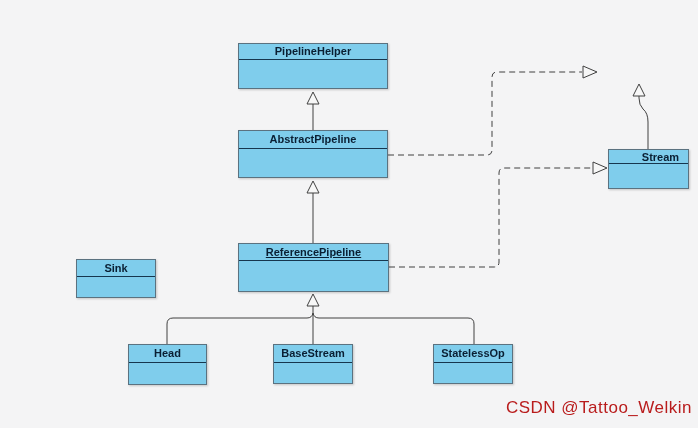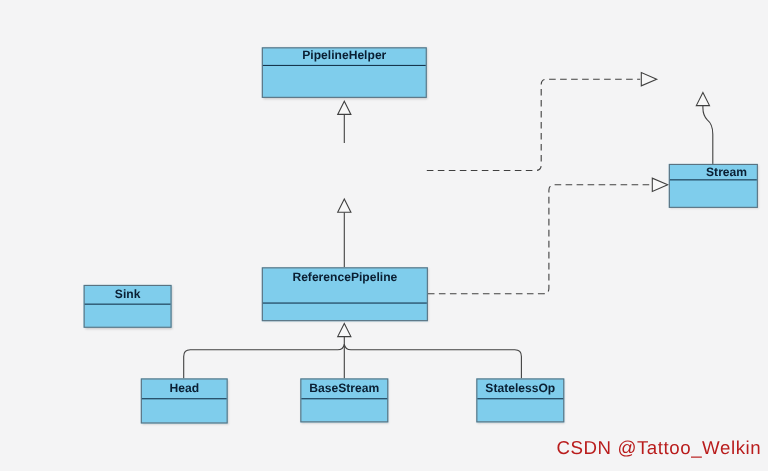--- a/index.html
+++ b/index.html
@@ -71,23 +71,27 @@
       <polygon points="571,72 557,66 557,78"></polygon>
       <polygon points="581,168 567,162 567,174"></polygon>
     </g>
   </svg>
 
   <div class="uml-class" style="left:212px; top:43px; width:150px; height:46px;">
     <div class="uml-title" style="height:16px; line-height:15px;">PipelineHelper</div>
     <div class="uml-body"></div>
   </div>
 
+  <div class="uml-class" style="left:212px; top:130px; width:150px; height:48px;">
+    <div class="uml-title" style="height:18px; line-height:17px;">AbstractPipeline</div>
+    <div class="uml-body"></div>
+  </div>
 
   <div class="uml-class" style="left:212px; top:243px; width:151px; height:49px;">
-    <div class="uml-title" style="height:32px; line-height:16px;">ReferencePipeline</div>
+    <div class="uml-title" style="height:17px; line-height:16px;text-decoration:underline;">ReferencePipeline</div>
     <div class="uml-body"></div>
   </div>
 
   <div class="uml-class" style="left:50px; top:259px; width:80px; height:39px;">
     <div class="uml-title" style="height:17px; line-height:16px;">Sink</div>
     <div class="uml-body"></div>
   </div>
 
   <div class="uml-class" style="left:102px; top:344px; width:79px; height:41px;">
     <div class="uml-title" style="height:18px; line-height:17px;text-align:center;">Head</div>

